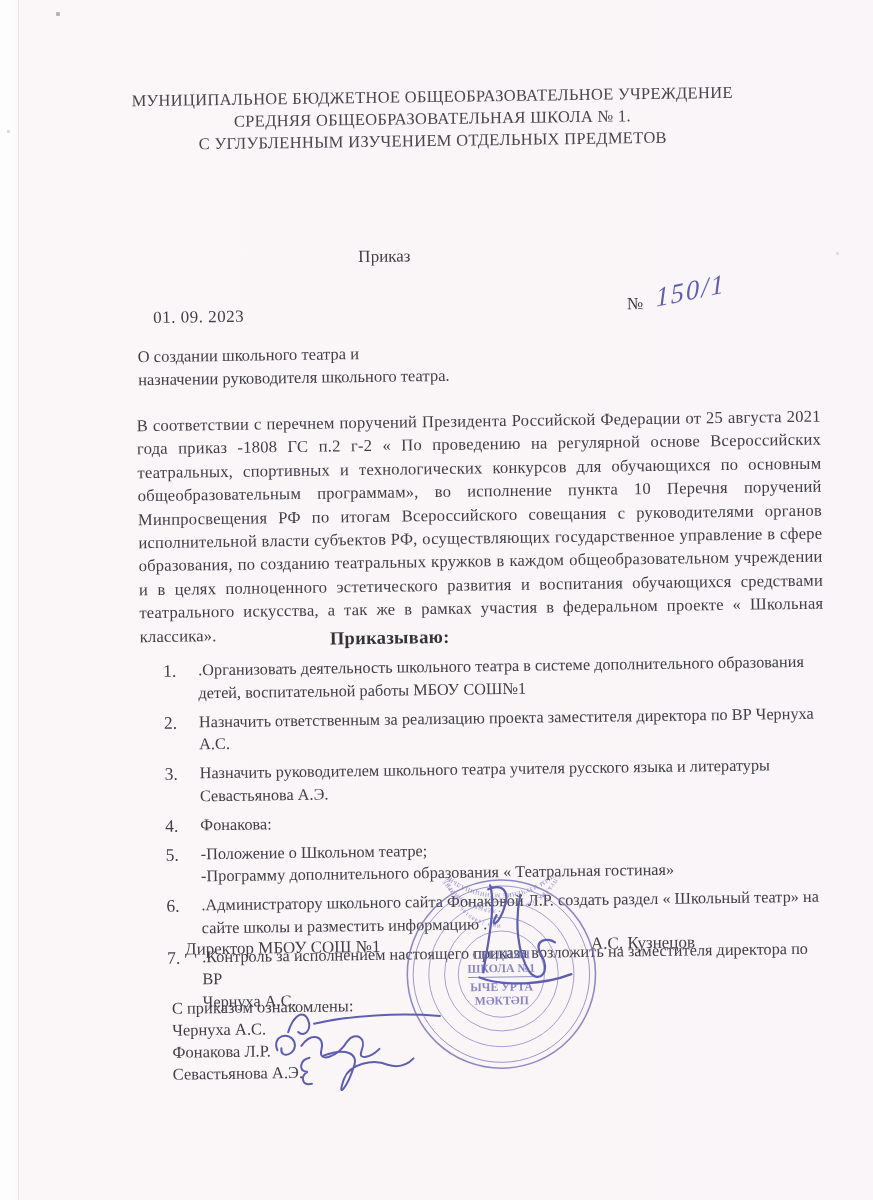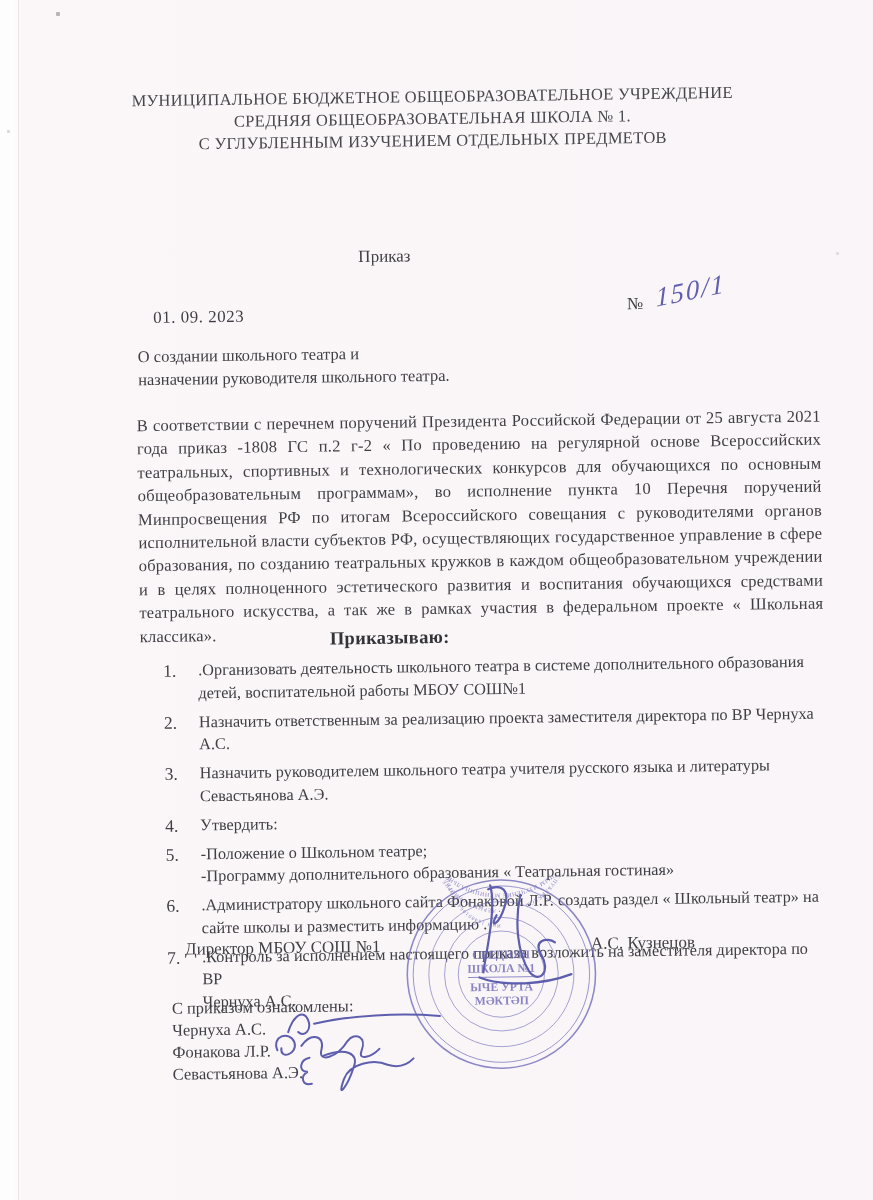--- a/index.html
+++ b/index.html
@@ -81,21 +81,21 @@
           <span class="txt">Назначить ответственным за реализацию проекта заместителя директора по ВР Чернуха
 А.С.</span>
         </li>
       <li>
           <span class="num">3.</span>
           <span class="txt">Назначить руководителем школьного театра  учителя русского языка и литературы
 Севастьянова А.Э.</span>
         </li>
       <li>
           <span class="num">4.</span>
-          <span class="txt">Утвердить:</span>
+          <span class="txt">Фонакова:</span>
         </li>
       <li>
           <span class="num">5.</span>
           <span class="txt">-Положение о Школьном театре;
 -Программу дополнительного образования  « Театральная гостиная»</span>
         </li>
       <li>
           <span class="num">6.</span>
           <span class="txt">.Администратору школьного сайта  Фонаковой Л.Р. создать раздел « Школьный театр» на
 сайте школы и разместить информацию .</span>

